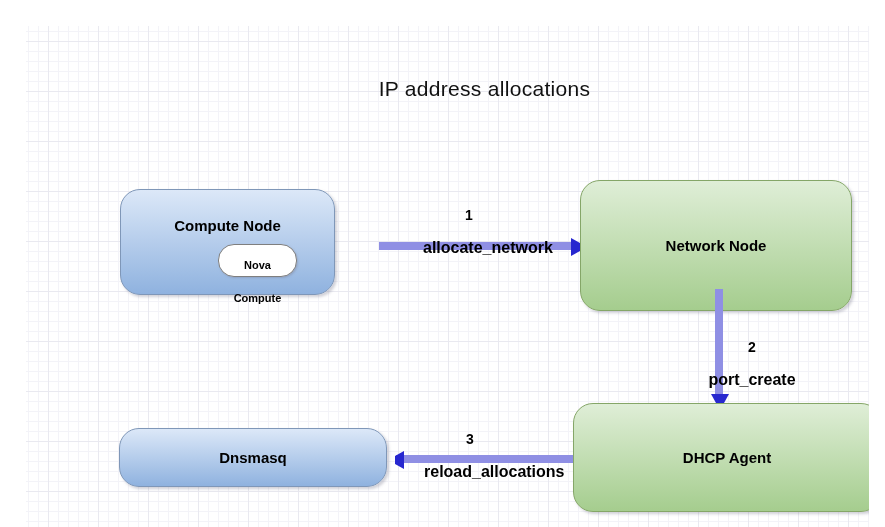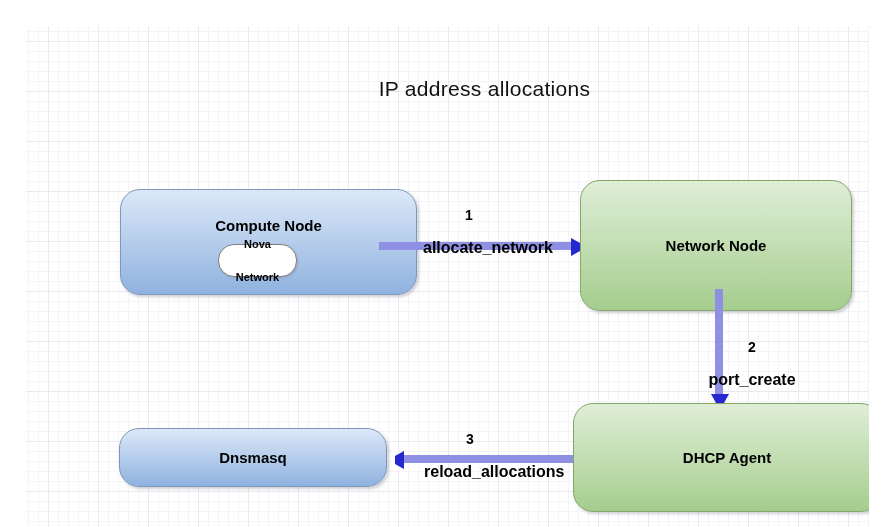--- a/index.html
+++ b/index.html
@@ -48,33 +48,33 @@
   }
 
   .node-label {
     font-weight: bold;
     font-size: 15px;
     color: #000000;
     text-align: center;
   }
   .node.centered { display: flex; align-items: center; justify-content: center; }
 
-  .node-compute { left: 88px; top: 157px; width: 297px; height: 106px; }
+  .node-compute { left: 88px; top: 157px; width: 215px; height: 106px; }
   .node-compute .node-label { position: absolute; left: 0; right: 0; top: 17px; }
 
   .subnode {
     position: absolute;
     left: 91px; top: 48px;
     width: 79px; height: 33px;
     background: #ffffff;
     border: 1px solid #7f7f7f;
     border-radius: 16px;
     box-shadow: 1px 1px 2px rgba(120,120,140,0.35);
     display: flex; flex-direction: column;
-    align-items: center; justify-content: center;
+    align-items: center; 
     font-weight: bold; font-size: 11px; line-height: 13px;
     color: #000000; text-align: center;
   }
 
   .node-network { left: 548px; top: 148px; width: 272px; height: 131px; }
   .node-dhcp    { left: 541px; top: 371px; width: 308px; height: 109px; }
   .node-dnsmasq { left: 87px;  top: 396px; width: 268px; height: 59px; border-radius: 20px; }
 
   .edge-line { position: absolute; background: var(--arrow-line); }
   .edge-head { position: absolute; width: 0; height: 0; }
@@ -106,21 +106,21 @@
 <body>
 
 <div class="canvas">
 
   <div class="title">IP address allocations</div>
 
   <div class="node blue node-compute">
     <div class="node-label">Compute Node</div>
     <div class="subnode">
       <div>Nova</div>
-      <div>Network</div>
+      <div>Compute</div>
     </div>
   </div>
 
   <div class="node green centered node-network">
     <div class="node-label">Network Node</div>
   </div>
 
   <div class="node green centered node-dhcp">
     <div class="node-label">DHCP Agent</div>
   </div>

